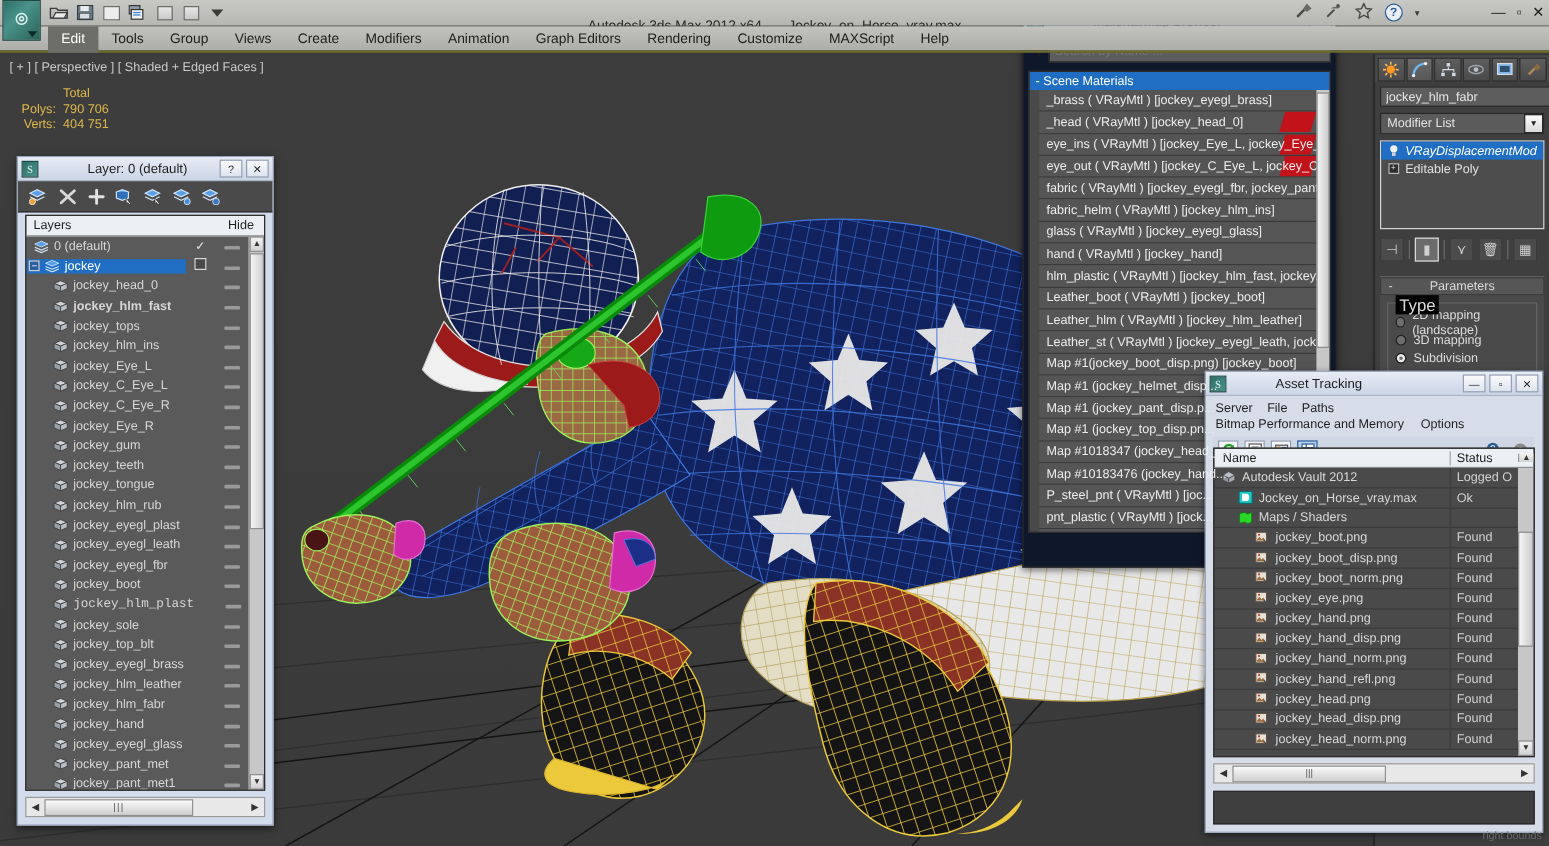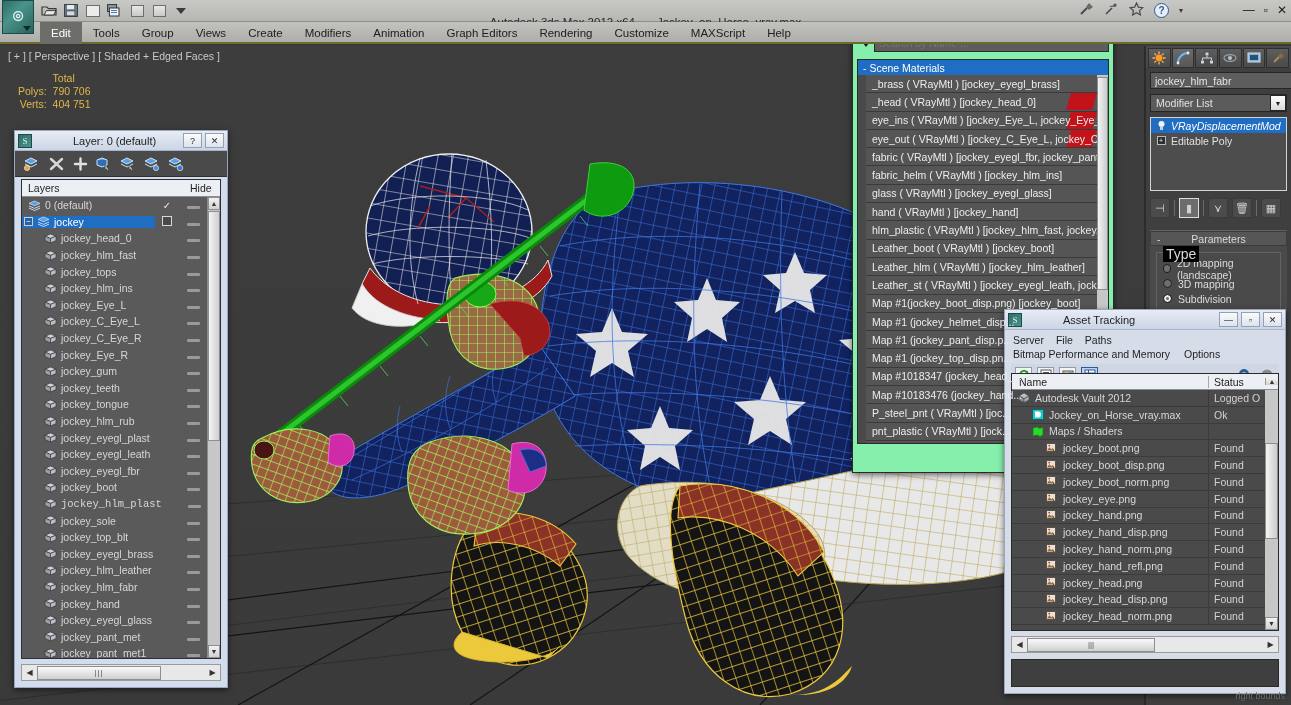--- a/index.html
+++ b/index.html
@@ -105,21 +105,21 @@
   .vscroll .dn { position:absolute; bottom:0; left:0; right:0;}
   .vscroll .thumb { position:absolute; left:0; right:0; background:linear-gradient(90deg,#f4f4f4,#cfcfcf);
      border:1px solid #8f8f8f;}
   .hscroll { position:absolute; left:6px; right:6px; bottom:6px; height:17px;
      background:#e8e8e8; border:1px solid #9a9a9a; display:flex; align-items:center;}
   .hscroll .ar { width:15px;height:15px;font-size:8px;color:#333;display:flex;align-items:center;justify-content:center;}
   .hscroll .th { height:14px; background:linear-gradient(#fafafa,#cfcfcf); border:1px solid #8f8f8f;
      display:flex;align-items:center;justify-content:center; font-size:8px; color:#555; letter-spacing:1px;}
 
   
-  #matPanel { left:852px; top:8px; width:262px; height:465px; background:#86efac; border:1px solid #2a2a2a;}
+  #matPanel { left:852px; top:8px; width:262px; height:465px; background:#0f172a; border:1px solid #2a2a2a;}
   #matPanel .panel-tb { background:linear-gradient(#e7ecf5,#ccd5e6); }
   .mat-search { height:22px; margin:3px 4px 0 4px; display:flex; align-items:center; }
   .mat-search .arrow { width:17px;height:17px;display:flex;align-items:center;justify-content:center;}
   .mat-search .arrow i { width:0;height:0;border-left:6px solid transparent;border-right:6px solid transparent;
      border-top:8px solid #1c1c1c; display:block;}
   .mat-search input { flex:1; height:17px; background:#5d5d5d; border:1px solid #2b2b2b;
      color:#d8d8d8; font-size:10.5px; padding:0 4px; font-family:"Liberation Sans",sans-serif;}
   .mat-list { position:absolute; left:4px; top:50px; right:4px; bottom:28px; background:#4a4a4a;
      border:1px solid #2a2a2a; overflow:hidden;}
   .mat-cat { height:15px; background:#1f6ec4; color:#fff; font-size:10.5px;
@@ -603,21 +603,21 @@
                   <path d="M1 3.2L6.5 1 12 3.2 6.5 5.4z" fill="#cfd3d8" stroke="#3a3a3a" stroke-width=".7"></path>
                   <path d="M1 3.2v4.4L6.5 10V5.4z" fill="#9aa0a8" stroke="#3a3a3a" stroke-width=".7"></path>
                   <path d="M12 3.2v4.4L6.5 10V5.4z" fill="#b9bfc7" stroke="#3a3a3a" stroke-width=".7"></path>
                 </svg></span>
               <span>jockey_head_0</span>
             </span>
             <span class="chk"></span>
             <span class="hidecell"><span class="dash"></span></span>
           </div>
           <div class="lrow">
-            <span class="lname" style="padding-left: 22px;">
+            <span class="lname" style="padding-left: 22px; font-weight: bold;">
               <span class="licon"><svg width="13" height="11" viewBox="0 0 13 11">
                   <path d="M1 3.2L6.5 1 12 3.2 6.5 5.4z" fill="#cfd3d8" stroke="#3a3a3a" stroke-width=".7"></path>
                   <path d="M1 3.2v4.4L6.5 10V5.4z" fill="#9aa0a8" stroke="#3a3a3a" stroke-width=".7"></path>
                   <path d="M12 3.2v4.4L6.5 10V5.4z" fill="#b9bfc7" stroke="#3a3a3a" stroke-width=".7"></path>
                 </svg></span>
               <span>jockey_hlm_fast</span>
             </span>
             <span class="chk"></span>
             <span class="hidecell"><span class="dash"></span></span>
           </div>

